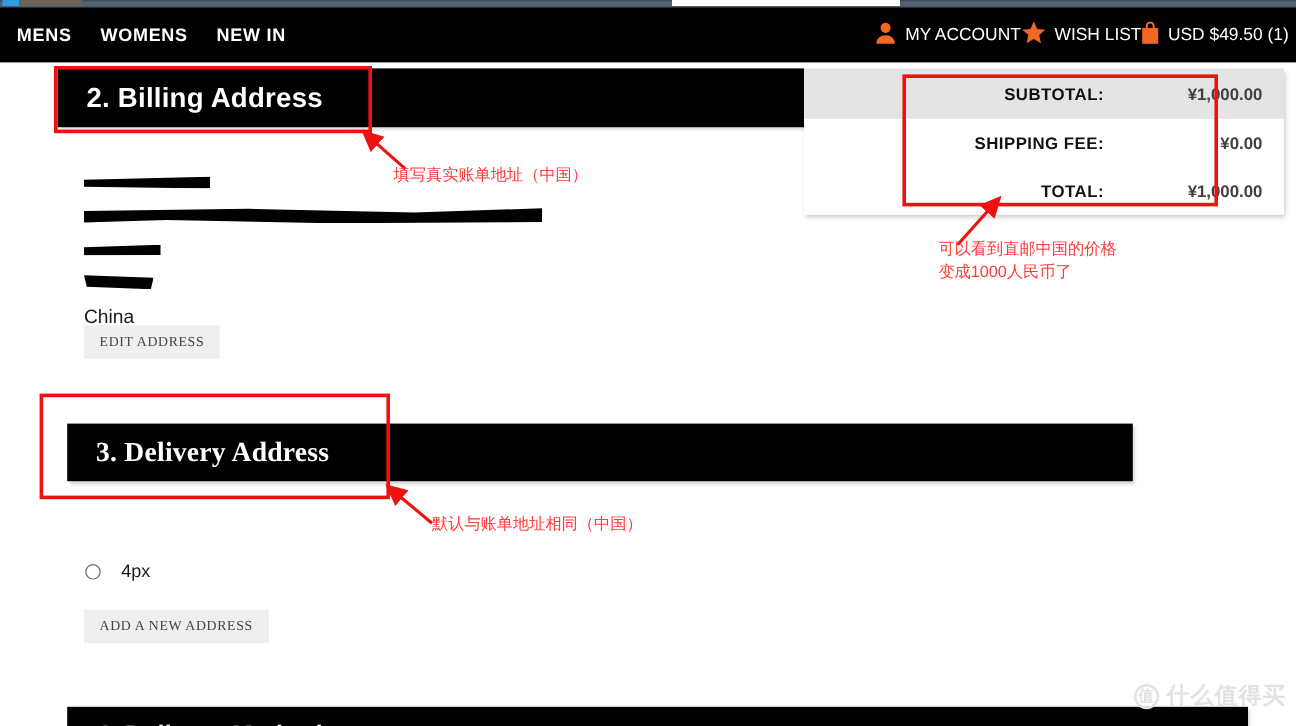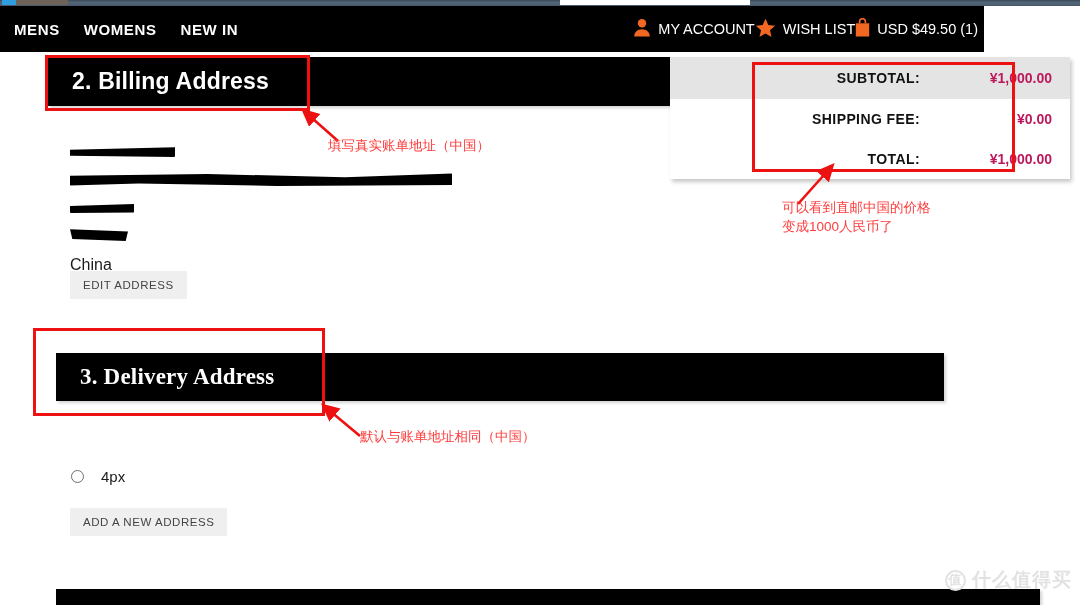--- a/index.html
+++ b/index.html
@@ -29,21 +29,21 @@
     position: absolute; left: 2px; top: 0; width: 14px; height: 5px;
     background: #2f9ee0;
   }
   .chrome-tab-dark {
     position: absolute; left: 16px; top: 0; width: 52px; height: 5px;
     background: #6d6358;
   }
 
   
   .topnav {
-    position: absolute; left: 0; top: 6px; width: 984px; height: 46px;
+    position: absolute; left: 0; top: 6px; width: 1080px; height: 46px;
     background: #000000;
     color: #ffffff;
   }
   .nav-left {
     position: absolute; left: 14px; top: 0; height: 46px;
     display: flex; align-items: center; gap: 24px;
   }
   .nav-left .nav-link {
     font-size: 15px; font-weight: bold; letter-spacing: 0.6px;
     color: #ffffff; text-decoration: none; white-space: nowrap;
@@ -90,21 +90,21 @@
   .redact.r4 { width: 58px;  height: 13px; margin-top: 15px;
                clip-path: polygon(0% 10%, 100% 26%, 96% 100%, 4% 84%); }
   .addr-country {
     margin-top: 15px; font-size: 16px; color: #1a1a1a;
   }
   .gbtn {
     display: inline-block;
     background: #efefef;
     border: none;
     color: #444444;
-    font-family: Liberation Sans, sans-serif;
+    font-family: Liberation Serif, serif;
     font-size: 11.5px; letter-spacing: 0.55px;
     padding: 8px 13px;
     cursor: pointer;
   }
   #edit-address-btn { position: absolute; left: 70px; top: 271px; }
 
   
   .summary {
     position: absolute; left: 670px; top: 57px; width: 400px; height: 122px;
     background: #ffffff;
@@ -116,21 +116,21 @@
     justify-content: center;
   }
   .summary-row.shaded { background: #e4e4e4; height: 42px; }
   .summary-label {
     flex: 1 1 auto; text-align: right;
     font-size: 14px; font-weight: bold; color: #111111;
     letter-spacing: 0.4px; padding-right: 36px;
   }
   .summary-value {
     flex: 0 0 96px; text-align: right;
-    font-size: 14px; font-weight: bold; color: #be185d;
+    font-size: 14px; font-weight: bold; color: #404040;
   }
 
   
   .radio-row {
     position: absolute; display: flex; align-items: center; gap: 17px;
     cursor: pointer;
   }
   #radio-default { left: 71px; top: 437px; }
   #radio-4px     { left: 71px; top: 468px; }
   .radio-dot {

